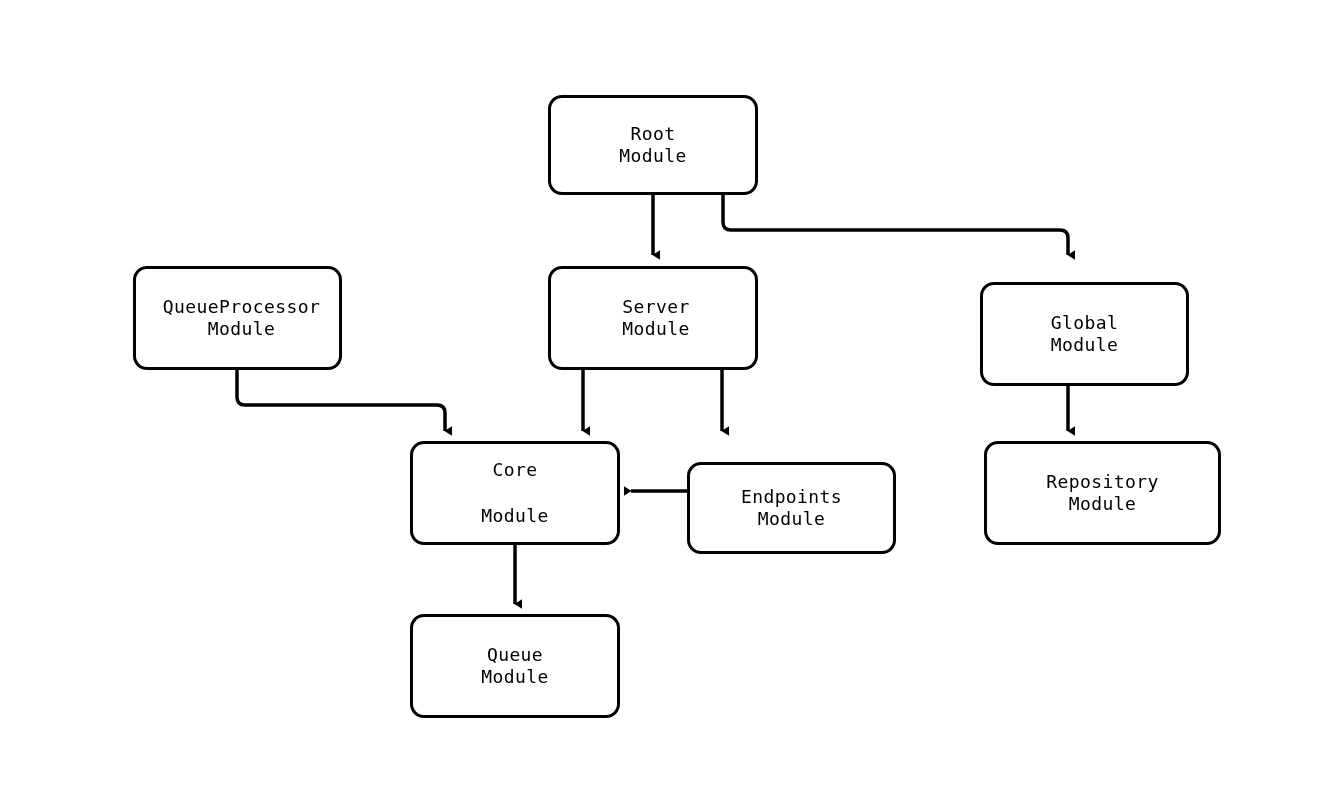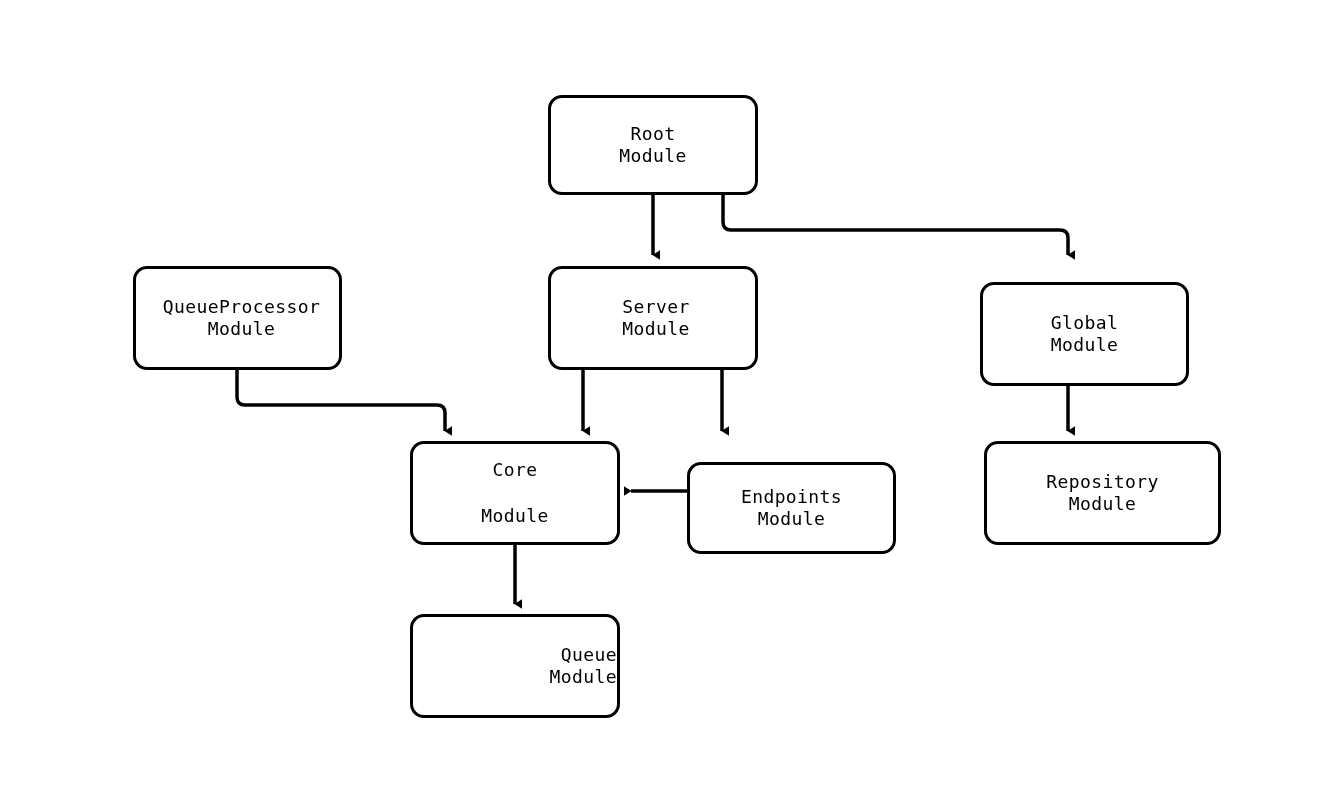--- a/index.html
+++ b/index.html
@@ -121,18 +121,18 @@
   <div class="node" style="left:687px; top:462px; width:209px; height:92px;">
     <div class="node-label">Endpoints</div>
     <div class="node-label-line2">Module</div>
   </div>
 
   <div class="node" style="left:984px; top:441px; width:237px; height:104px;">
     <div class="node-label">Repository</div>
     <div class="node-label-line2">Module</div>
   </div>
 
-  <div class="node" style="left:410px; top:614px; width:210px; height:104px;align-items:flex-end;">
+  <div class="node" style="left:410px; top:614px; width:210px; height:104px;">
     <div class="node-label">Queue</div>
     <div class="node-label-line2">Module</div>
   </div>
 
 </div>
 
 </body></html>

